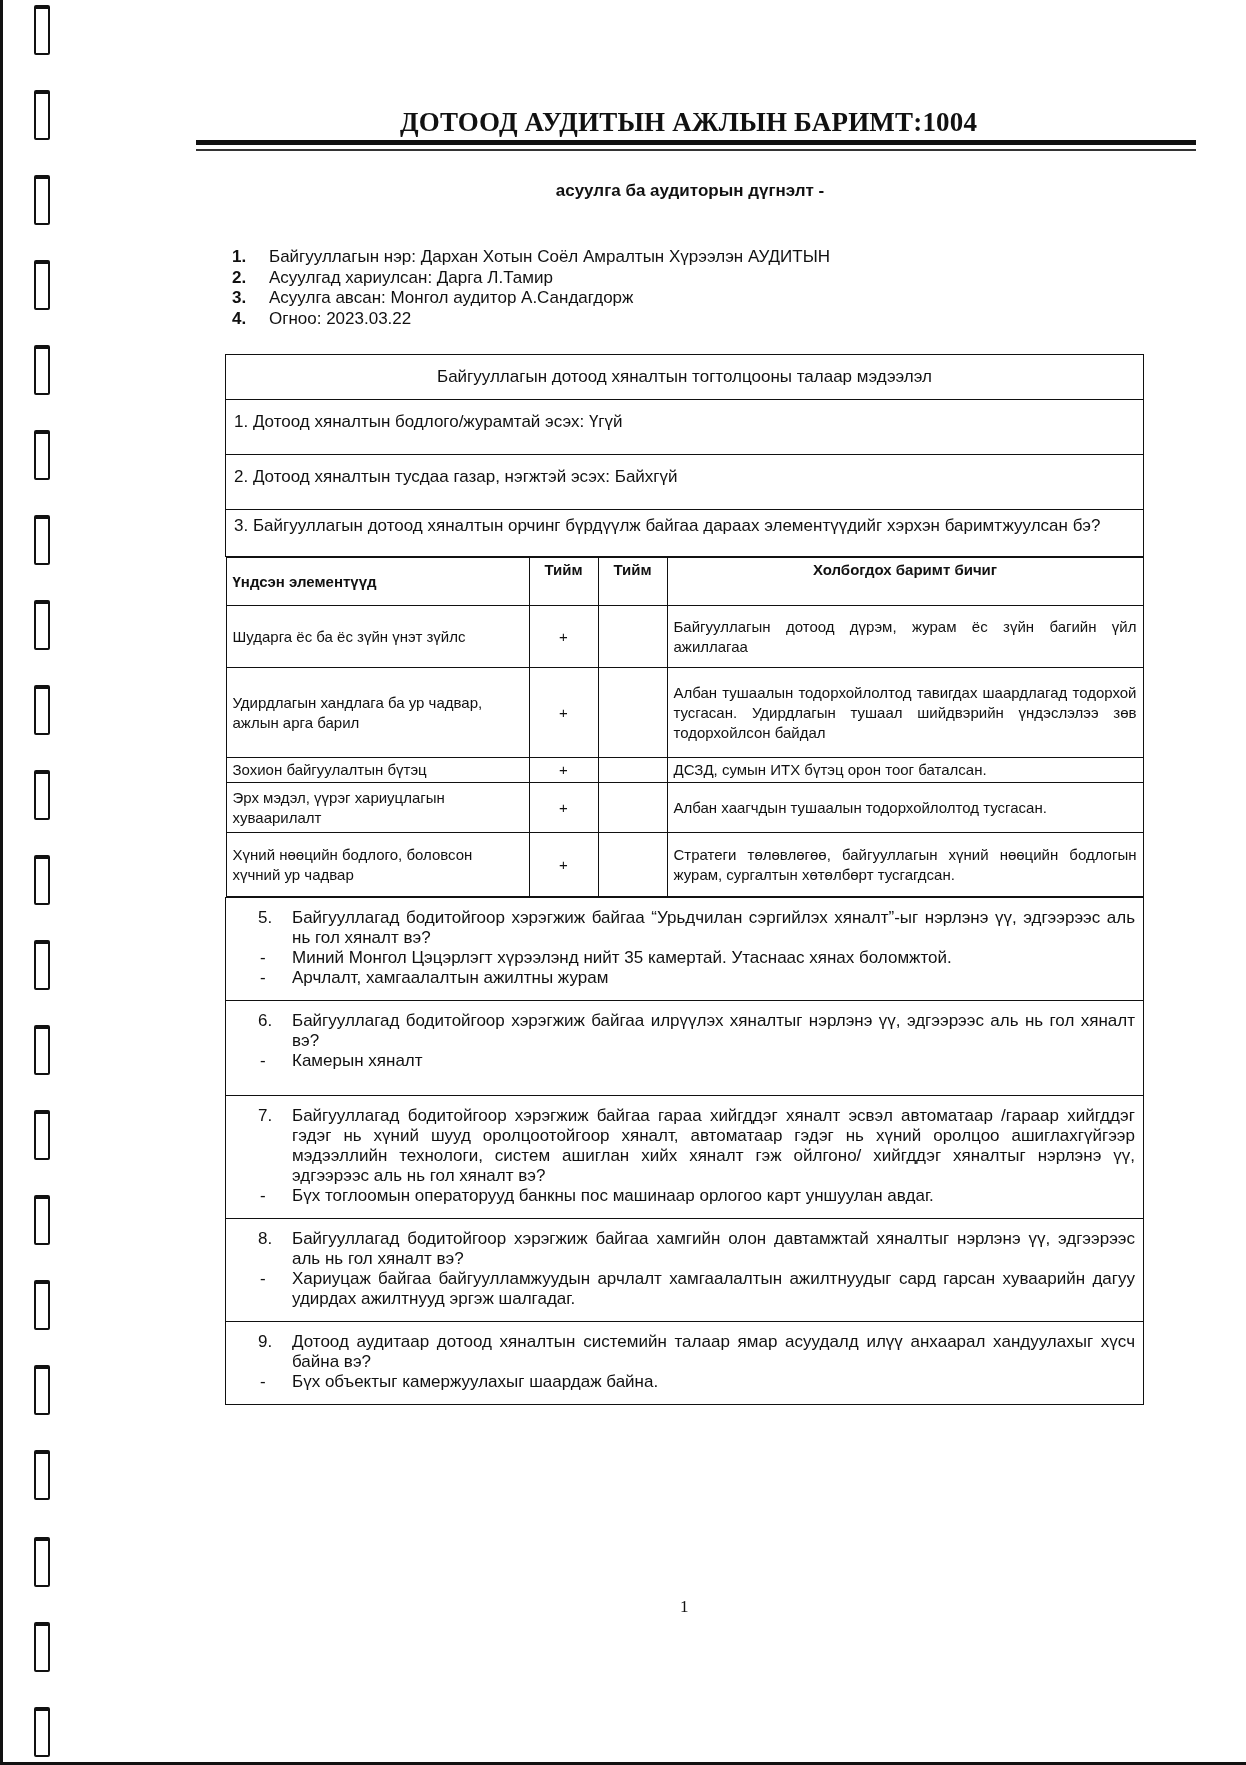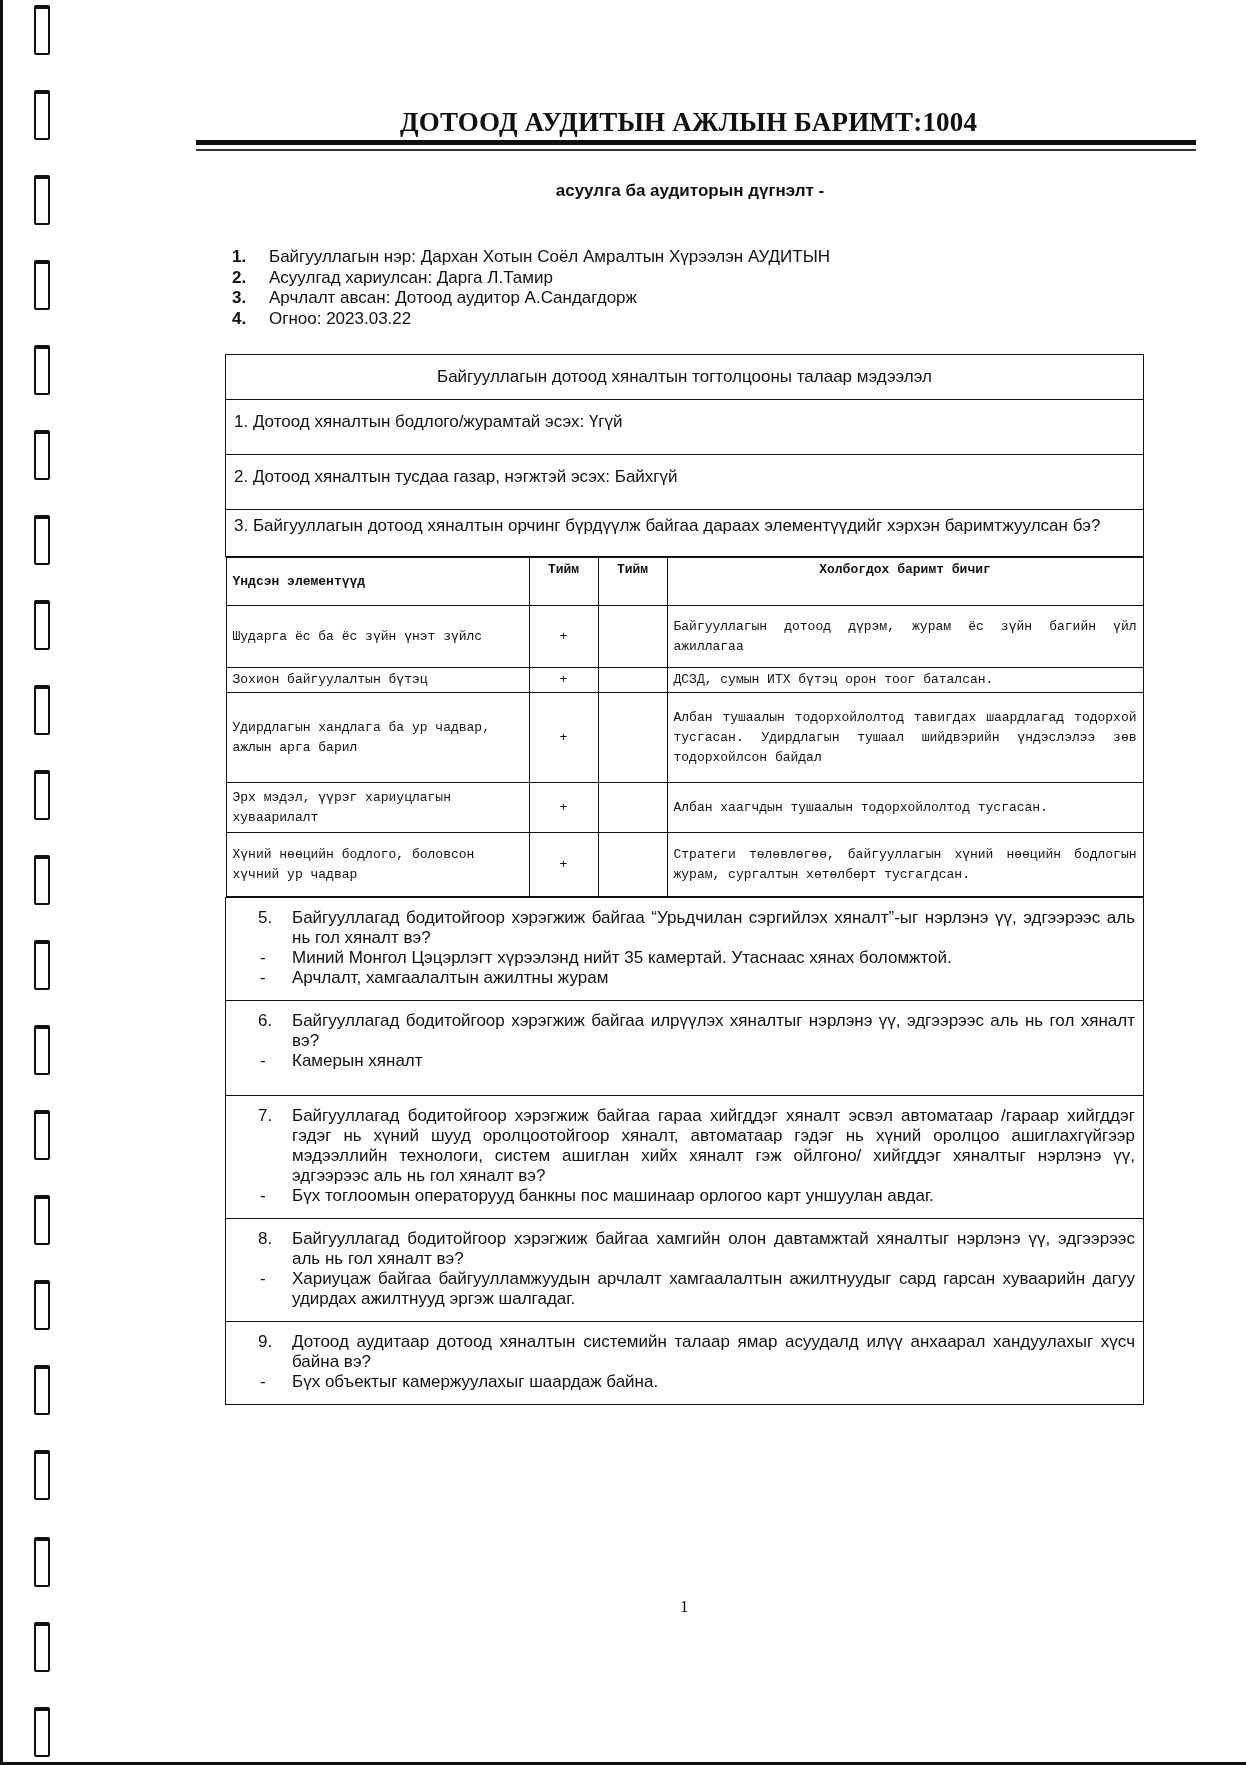--- a/index.html
+++ b/index.html
@@ -17,21 +17,21 @@
   .info-list { position: absolute; left: 232px; top: 247px; margin: 0; padding: 0; list-style: none; font-size: 17px; line-height: 20.5px; }
   .info-list li { position: relative; padding-left: 37px; }
   .info-list .num { position: absolute; left: 0; font-weight: bold; }
 
   table.main { position: absolute; left: 225px; top: 354px; width: 919px; border-collapse: collapse; font-size: 17px; line-height: 20px; }
   table.main td { border: 1.5px solid #111; padding: 0 8px; vertical-align: top; }
   .hdr { text-align: center; height: 44px; vertical-align: middle !important; }
   .q-cell { height: 42px; padding-top: 12px !important; }
   .q3 { text-align: justify; padding-top: 6px !important; height: 40px; }
 
-  table.elements { width: 100%; border-collapse: collapse; font-size: 13px; line-height: 20px; font-family: Liberation Mono, monospace; }
+  table.elements { width: 100%; border-collapse: collapse; font-size: 15px; line-height: 20px; }
   table.elements td { border: 1.5px solid #111; padding: 2px 6px; vertical-align: middle; }
   .el-col { width: 290px; }
   .yes-col { width: 56px; text-align: center; }
   .no-col { width: 56px; text-align: center; }
   .doc-col { text-align: justify; }
   .th { font-weight: bold; }
 
   .qa { position: relative; padding: 10px 8px 12px 32px !important; }
   .qa .qline { position: relative; padding-left: 34px; text-align: justify; }
   .qa .qnum { position: absolute; left: 0; }
@@ -72,21 +72,21 @@
 <div class="rule-thick"></div>
 <div class="rule-thin"></div>
 
 <div class="subtitle">
   <div>асуулга ба аудиторын дүгнэлт -</div>
 </div>
 
 <ul class="info-list">
   <li><span class="num">1.</span><span>Байгууллагын нэр: Дархан Хотын Соёл Амралтын Хүрээлэн АУДИТЫН</span></li>
   <li><span class="num">2.</span><span>Асуулгад хариулсан: Дарга Л.Тамир</span></li>
-  <li><span class="num">3.</span><span>Арчлалт авсан: Дотоод аудитор А.Сандагдорж</span></li>
+  <li><span class="num">3.</span><span>Асуулга авсан: Монгол аудитор А.Сандагдорж</span></li>
   <li><span class="num">4.</span><span>Огноо: 2023.03.22</span></li>
 </ul>
 
 <table class="main">
   <tbody>
       <tr>
         <td class="hdr">Байгууллагын дотоод хяналтын тогтолцооны талаар мэдээлэл</td>
       </tr>
   <tr>
         <td class="q-cell">1. Дотоод хяналтын бодлого/журамтай эсэх: Үгүй</td>
@@ -106,31 +106,31 @@
           <td class="yes-col th" style="vertical-align:top;">Тийм</td>
           <td class="no-col th" style="vertical-align:top;">Тийм</td>
           <td class="th" style="text-align:center; vertical-align:top;">Холбогдох баримт бичиг</td>
         </tr>
         <tr style="height:62px;">
           <td class="el-col">Шударга ёс  ба ёс зүйн үнэт зүйлс</td>
           <td class="yes-col">+</td>
           <td class="no-col"></td>
           <td class="doc-col">Байгууллагын дотоод дүрэм, журам  ёс зүйн багийн үйл ажиллагаа</td>
         </tr>
+        <tr style="height:90px;">
+          <td class="el-col">Удирдлагын хандлага ба ур чадвар, ажлын арга барил</td>
+          <td class="yes-col">+</td>
+          <td class="no-col"></td>
+          <td class="doc-col">Албан тушаалын тодорхойлолтод тавигдах шаардлагад тодорхой  тусгасан. Удирдлагын тушаал шийдвэрийн үндэслэлээ зөв тодорхойлсон байдал</td>
+        </tr>
         <tr style="height:24px;">
           <td class="el-col">Зохион байгуулалтын бүтэц</td>
           <td class="yes-col">+</td>
           <td class="no-col"></td>
           <td class="doc-col">ДСЗД, сумын ИТХ бүтэц орон тоог баталсан.</td>
-        </tr>
-        <tr style="height:90px;">
-          <td class="el-col">Удирдлагын хандлага ба ур чадвар, ажлын арга барил</td>
-          <td class="yes-col">+</td>
-          <td class="no-col"></td>
-          <td class="doc-col">Албан тушаалын тодорхойлолтод тавигдах шаардлагад тодорхой  тусгасан. Удирдлагын тушаал шийдвэрийн үндэслэлээ зөв тодорхойлсон байдал</td>
         </tr>
         <tr style="height:50px;">
           <td class="el-col">Эрх мэдэл, үүрэг хариуцлагын хуваарилалт</td>
           <td class="yes-col">+</td>
           <td class="no-col"></td>
           <td class="doc-col">Албан хаагчдын тушаалын тодорхойлолтод тусгасан.</td>
         </tr>
         <tr style="height:64px;">
           <td class="el-col">Хүний нөөцийн бодлого, боловсон хүчний ур чадвар</td>
           <td class="yes-col">+</td>

